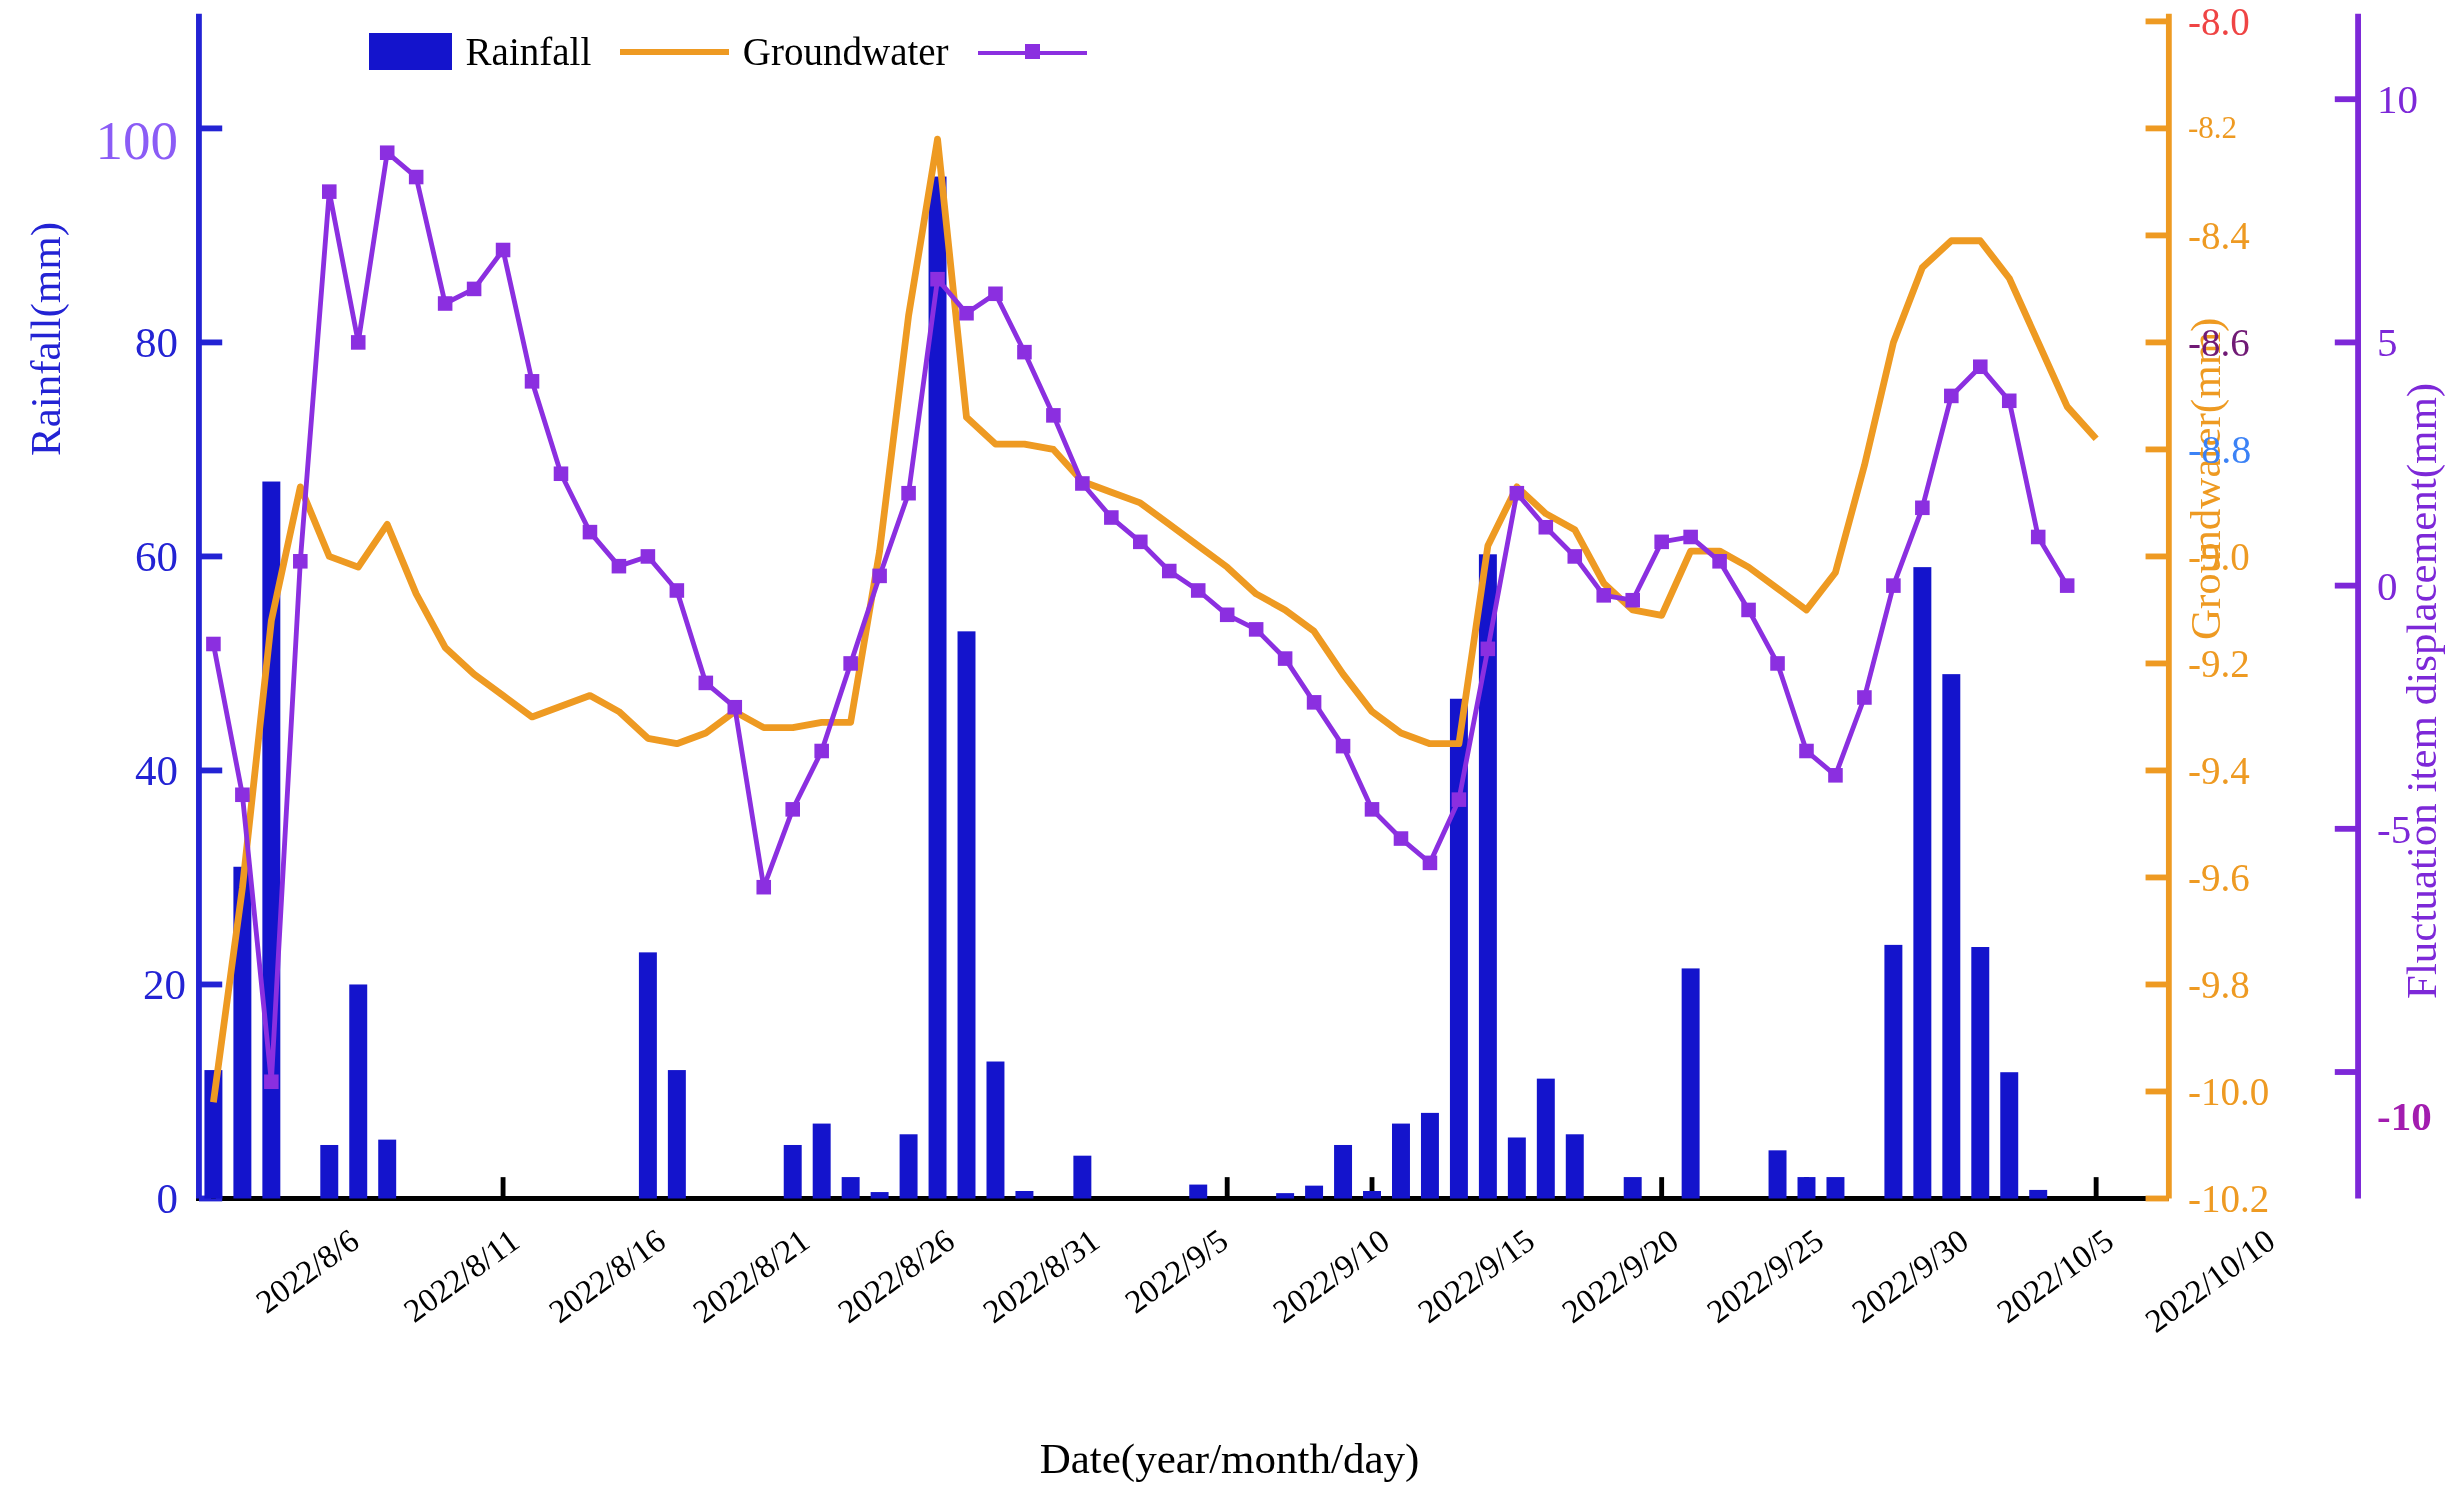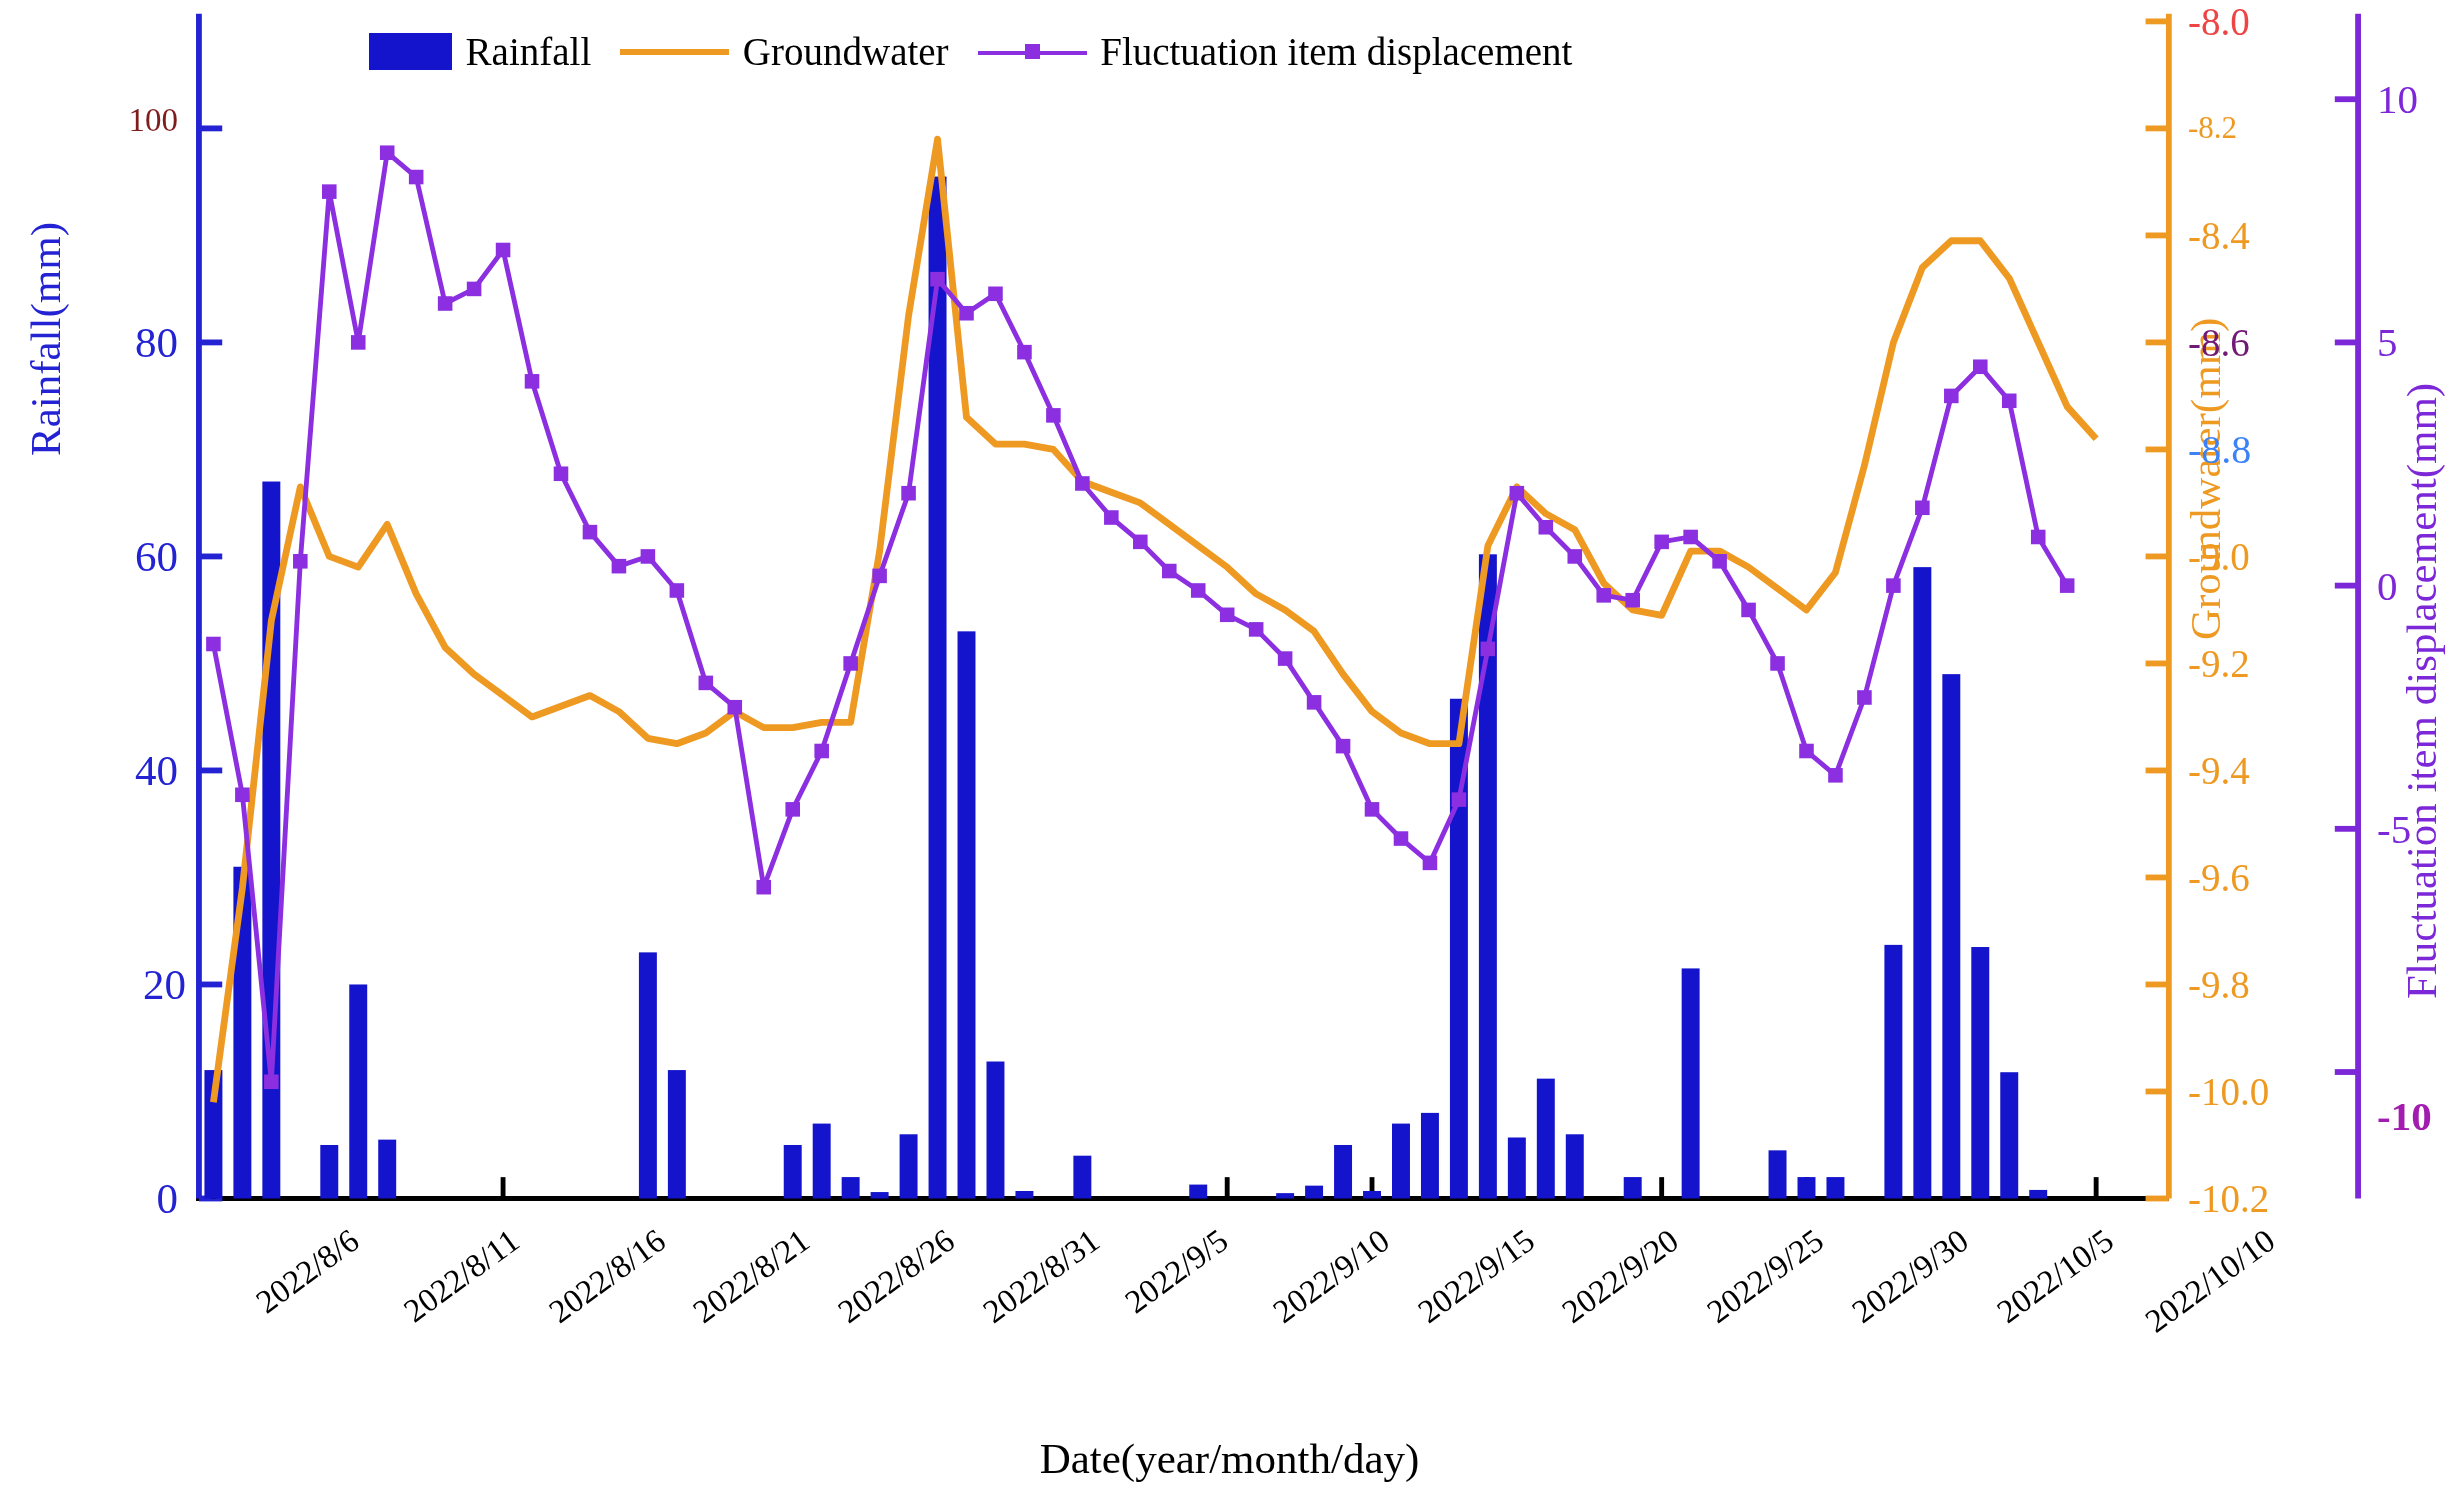--- a/index.html
+++ b/index.html
@@ -127,21 +127,20 @@
     <div class="legend-item">
       <span class="swatch-bar"></span>
       <span class="legend-label">Rainfall</span>
     </div>
     <div class="legend-item">
       <span class="swatch-line"></span>
       <span class="legend-label">Groundwater</span>
     </div>
     <div class="legend-item">
       <span class="swatch-line-marker"></span>
-      <span class="legend-label">Fluctuation item displacement</span>
     </div>
   </div>
 
   <div class="axis-title" id="y-left-title">Rainfall(mm)</div>
   <div class="axis-title" id="y-right1-title">Groundwater(mm)</div>
   <div class="axis-title" id="y-right2-title">Fluctuation item displacement(mm)</div>
   <div class="axis-title" id="x-title">Date(year/month/day)</div>
 
   <svg id="plot" width="2459" height="1511" style="position:absolute;left:0;top:0;" viewBox="0 0 2534 1557">
       <line x1="202" y1="1235" x2="2235" y2="1235" stroke="#000" stroke-width="5"></line>
@@ -294,21 +293,21 @@
       <rect x="2092.878787878788" y="545.8140495867768" width="15" height="15" fill="#8b2fe0"></rect>
       <rect x="2122.727272727273" y="595.9380165289256" width="15" height="15" fill="#8b2fe0"></rect>
     </svg>
 
   <div id="tick-layer">
       <div class="tick-label" style="color: rgb(35, 35, 212); font-size: 43px; left: 178px; top: 1198px; transform: translate(-100%, -50%);">0</div>
       <div class="tick-label" style="color: rgb(35, 35, 212); font-size: 43px; left: 178px; top: 984px; transform: translate(-100%, -50%); margin-left: 8px;">20</div>
       <div class="tick-label" style="color: rgb(35, 35, 212); font-size: 43px; left: 178px; top: 770px; transform: translate(-100%, -50%);">40</div>
       <div class="tick-label" style="color: rgb(35, 35, 212); font-size: 43px; left: 178px; top: 556px; transform: translate(-100%, -50%);">60</div>
       <div class="tick-label" style="color: rgb(35, 35, 212); font-size: 43px; left: 178px; top: 342px; transform: translate(-100%, -50%);">80</div>
-      <div class="tick-label" style="color: #7f1d1d; font-size: 33px; left: 178px; top: 120px; transform: translate(-100%, -50%);">100</div>
+      <div class="tick-label" style="color: #8b5cf6; font-size: 55px; left: 178px; top: 140px; transform: translate(-100%, -50%);">100</div>
       <div class="tick-label" style="color: rgb(238, 154, 34); font-size: 39px; left: 2188px; top: 1198px; transform: translate(0px, -50%);">-10.2</div>
       <div class="tick-label" style="color: rgb(238, 154, 34); font-size: 39px; left: 2188px; top: 1091px; transform: translate(0px, -50%);">-10.0</div>
       <div class="tick-label" style="color: rgb(238, 154, 34); font-size: 39px; left: 2188px; top: 984px; transform: translate(0px, -50%);">-9.8</div>
       <div class="tick-label" style="color: rgb(238, 154, 34); font-size: 39px; left: 2188px; top: 877px; transform: translate(0px, -50%);">-9.6</div>
       <div class="tick-label" style="color: rgb(238, 154, 34); font-size: 39px; left: 2188px; top: 770px; transform: translate(0px, -50%);">-9.4</div>
       <div class="tick-label" style="color: rgb(238, 154, 34); font-size: 39px; left: 2188px; top: 663px; transform: translate(0px, -50%);">-9.2</div>
       <div class="tick-label" style="color: rgb(238, 154, 34); font-size: 39px; left: 2188px; top: 556px; transform: translate(0px, -50%);">-9.0</div>
       <div class="tick-label" style="color: #3b82f6; font-size: 40px; left: 2188px; top: 449px; transform: translate(0px, -50%);">-8.8</div>
       <div class="tick-label" style="color: #701a75; font-size: 39px; left: 2188px; top: 342px; transform: translate(0px, -50%);">-8.6</div>
       <div class="tick-label" style="color: rgb(238, 154, 34); font-size: 39px; left: 2188px; top: 235px; transform: translate(0px, -50%);">-8.4</div>

